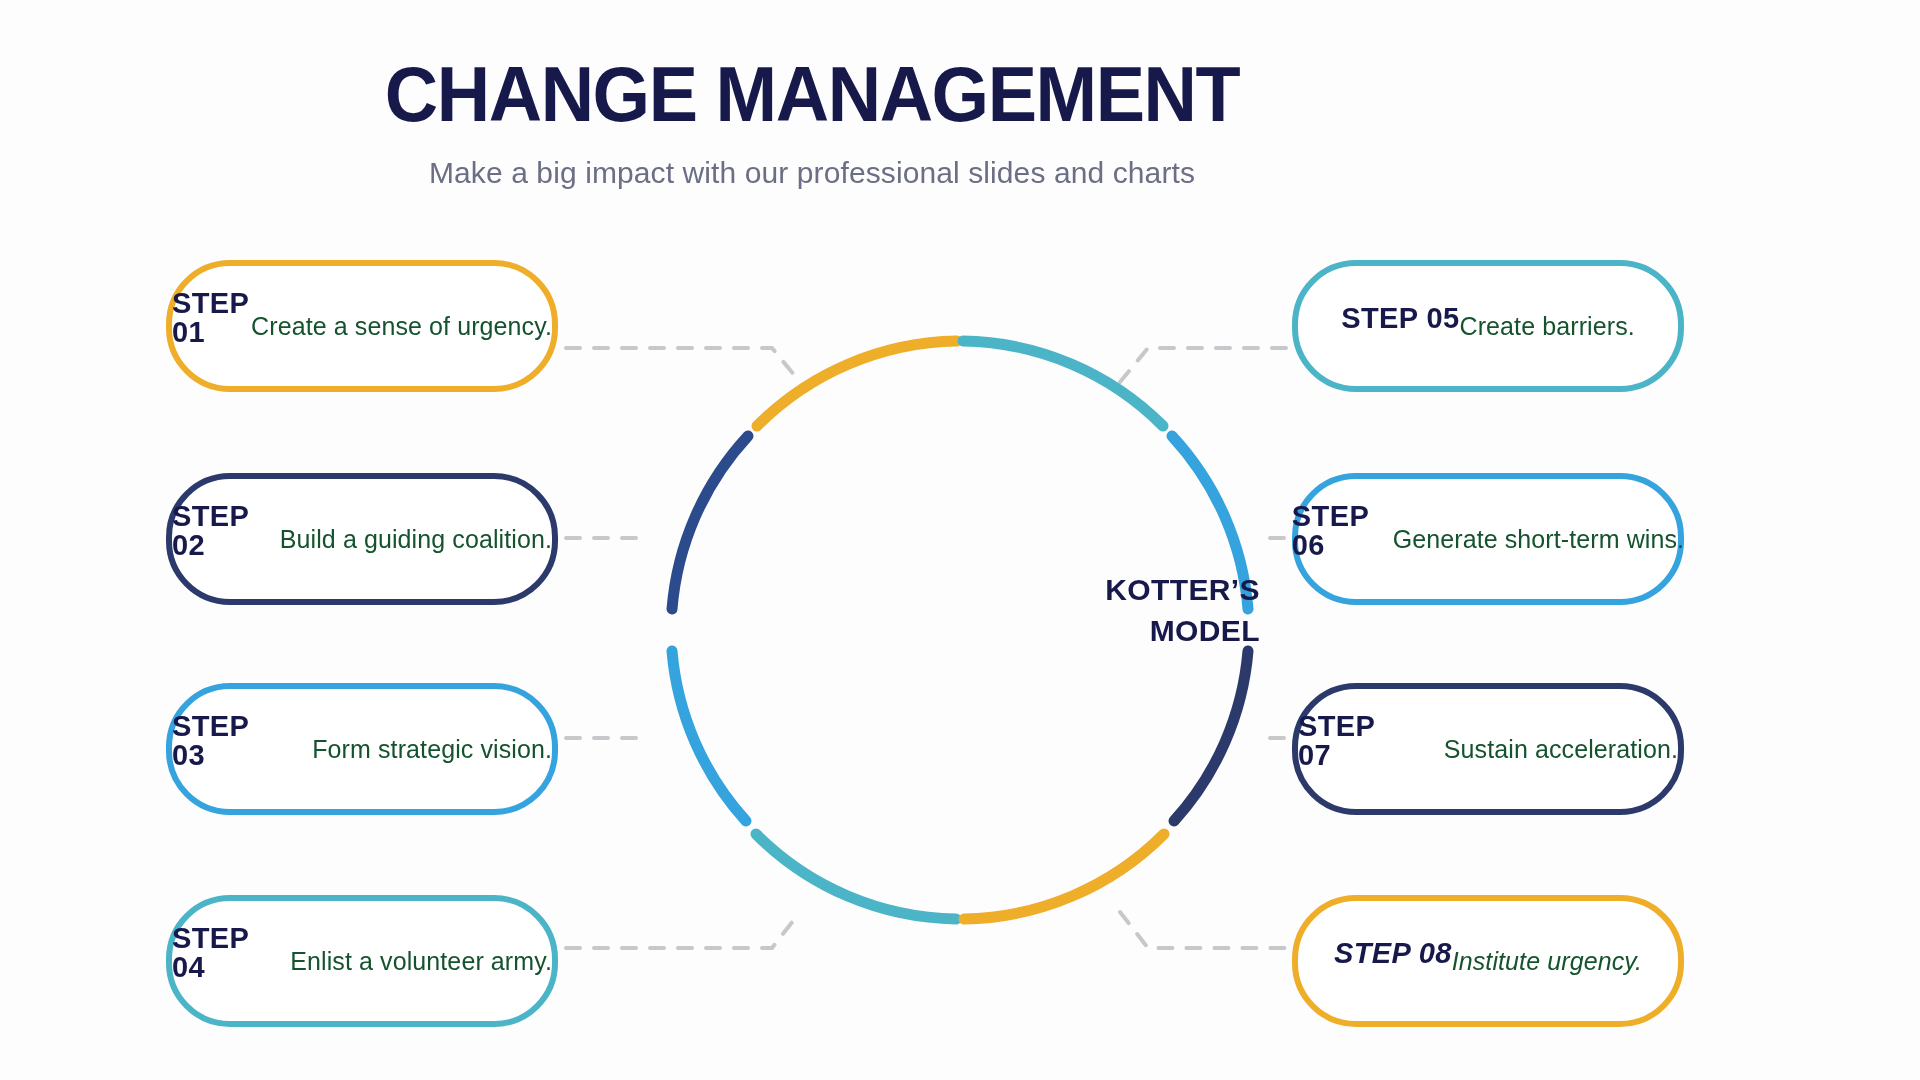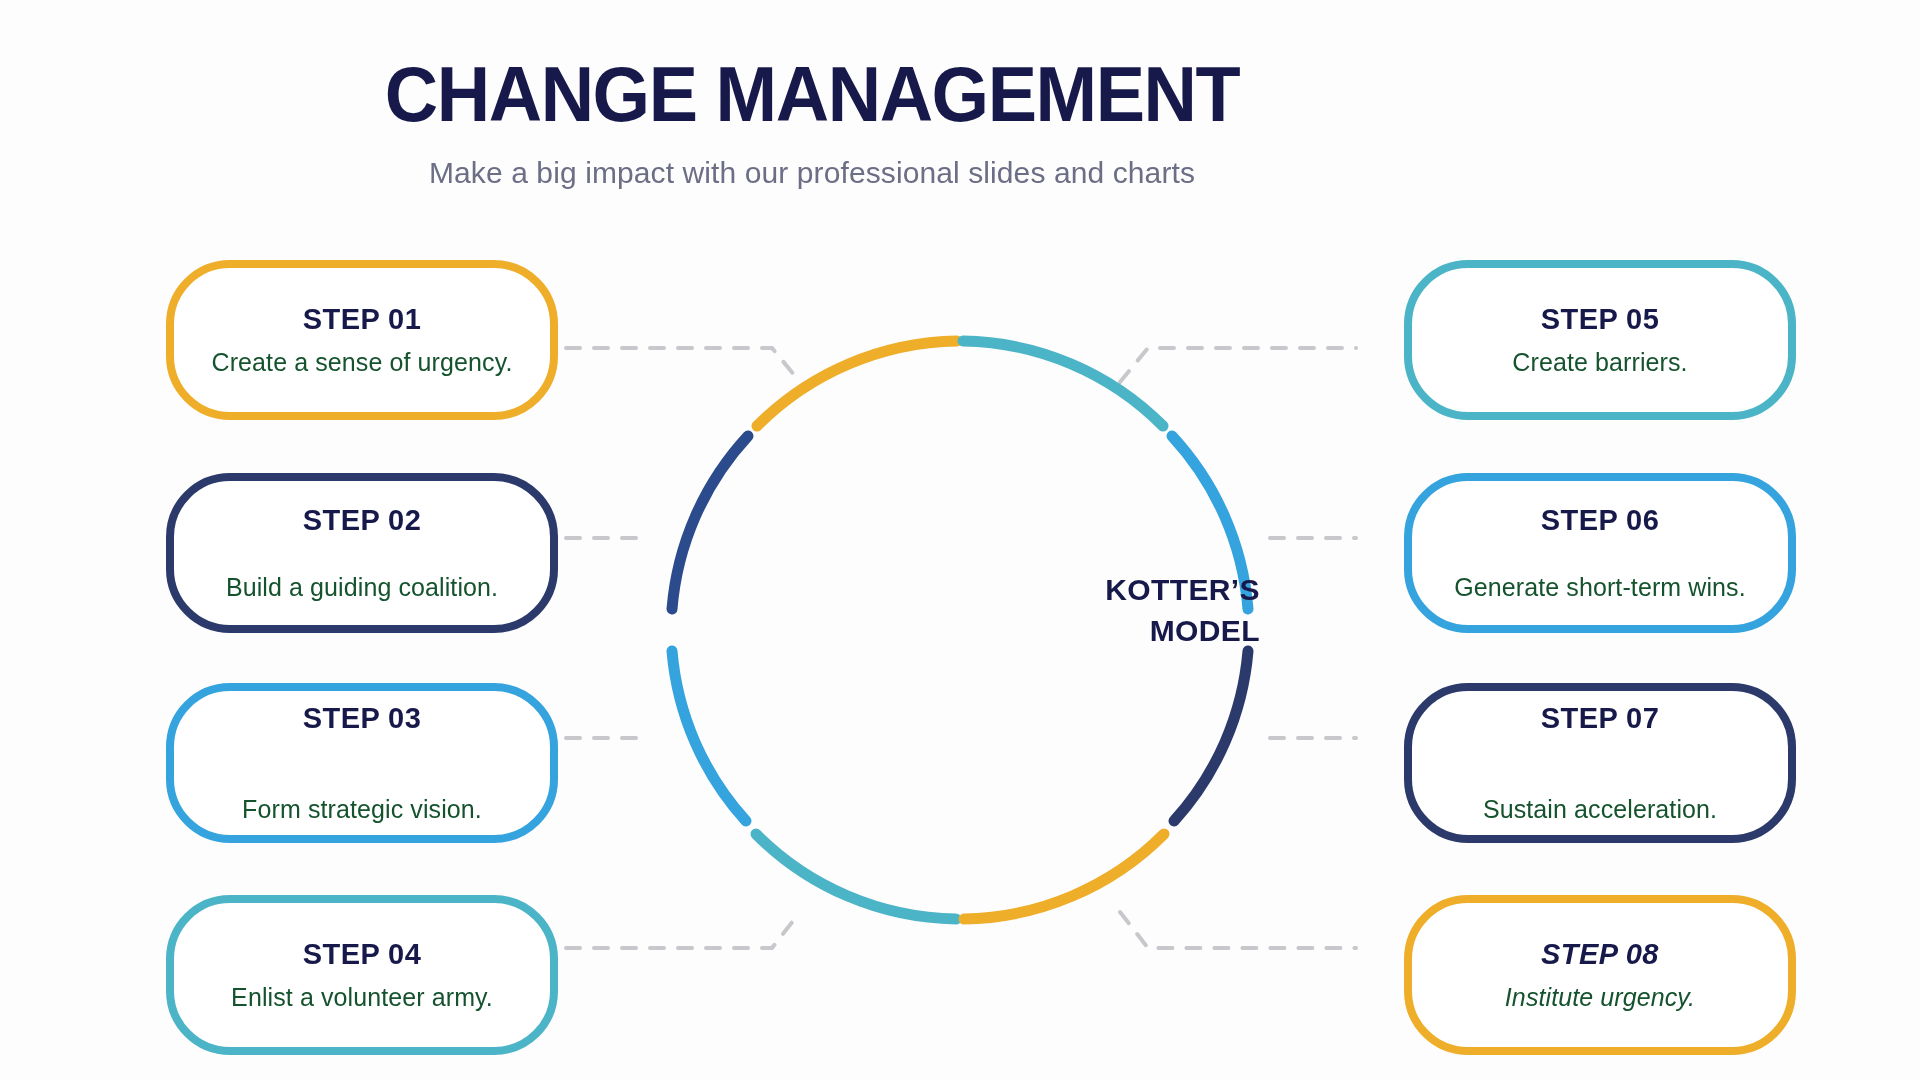--- a/index.html
+++ b/index.html
@@ -81,27 +81,27 @@
     top: 0;
     width: 1920px;
     height: 1080px;
     pointer-events: none;
   }
 
   
   .card {
     position: absolute;
     width: 392px;
-    height: 160px;
+    height: 132px;
     border-radius: 64px;
-    border: 8px solid #701a75;
+    border: 6px solid #701a75;
     background: #ffffff;
     box-sizing: border-box;
     display: flex;
-    flex-direction: column;
+    flex-direction: row;
     align-items: center;
     justify-content: center;
   }
   .card .step-num {
     font-size: 29px;
     font-weight: 700;
     color: #17194a;
     letter-spacing: 0.4px;
     line-height: 1;
     margin-bottom: 16px;
@@ -112,21 +112,21 @@
     font-weight: 400;
     color: #14532d;
     line-height: 1;
     letter-spacing: 0.1px;
     font-family: "Liberation Sans", sans-serif;
     white-space: nowrap;
   }
 
   
   .col-left  { left: 166px; }
-  .col-right { left: 1404px; }
+  .col-right { left: 1292px; }
 
   .row-1 { top: 260px; }
   .row-2 { top: 473px; gap: 24px; }
   .row-3 { top: 683px; gap: 48px; }
   .row-4 { top: 895px; }
 </style>
 </head>
 <body>
 
 <div class="slide">

